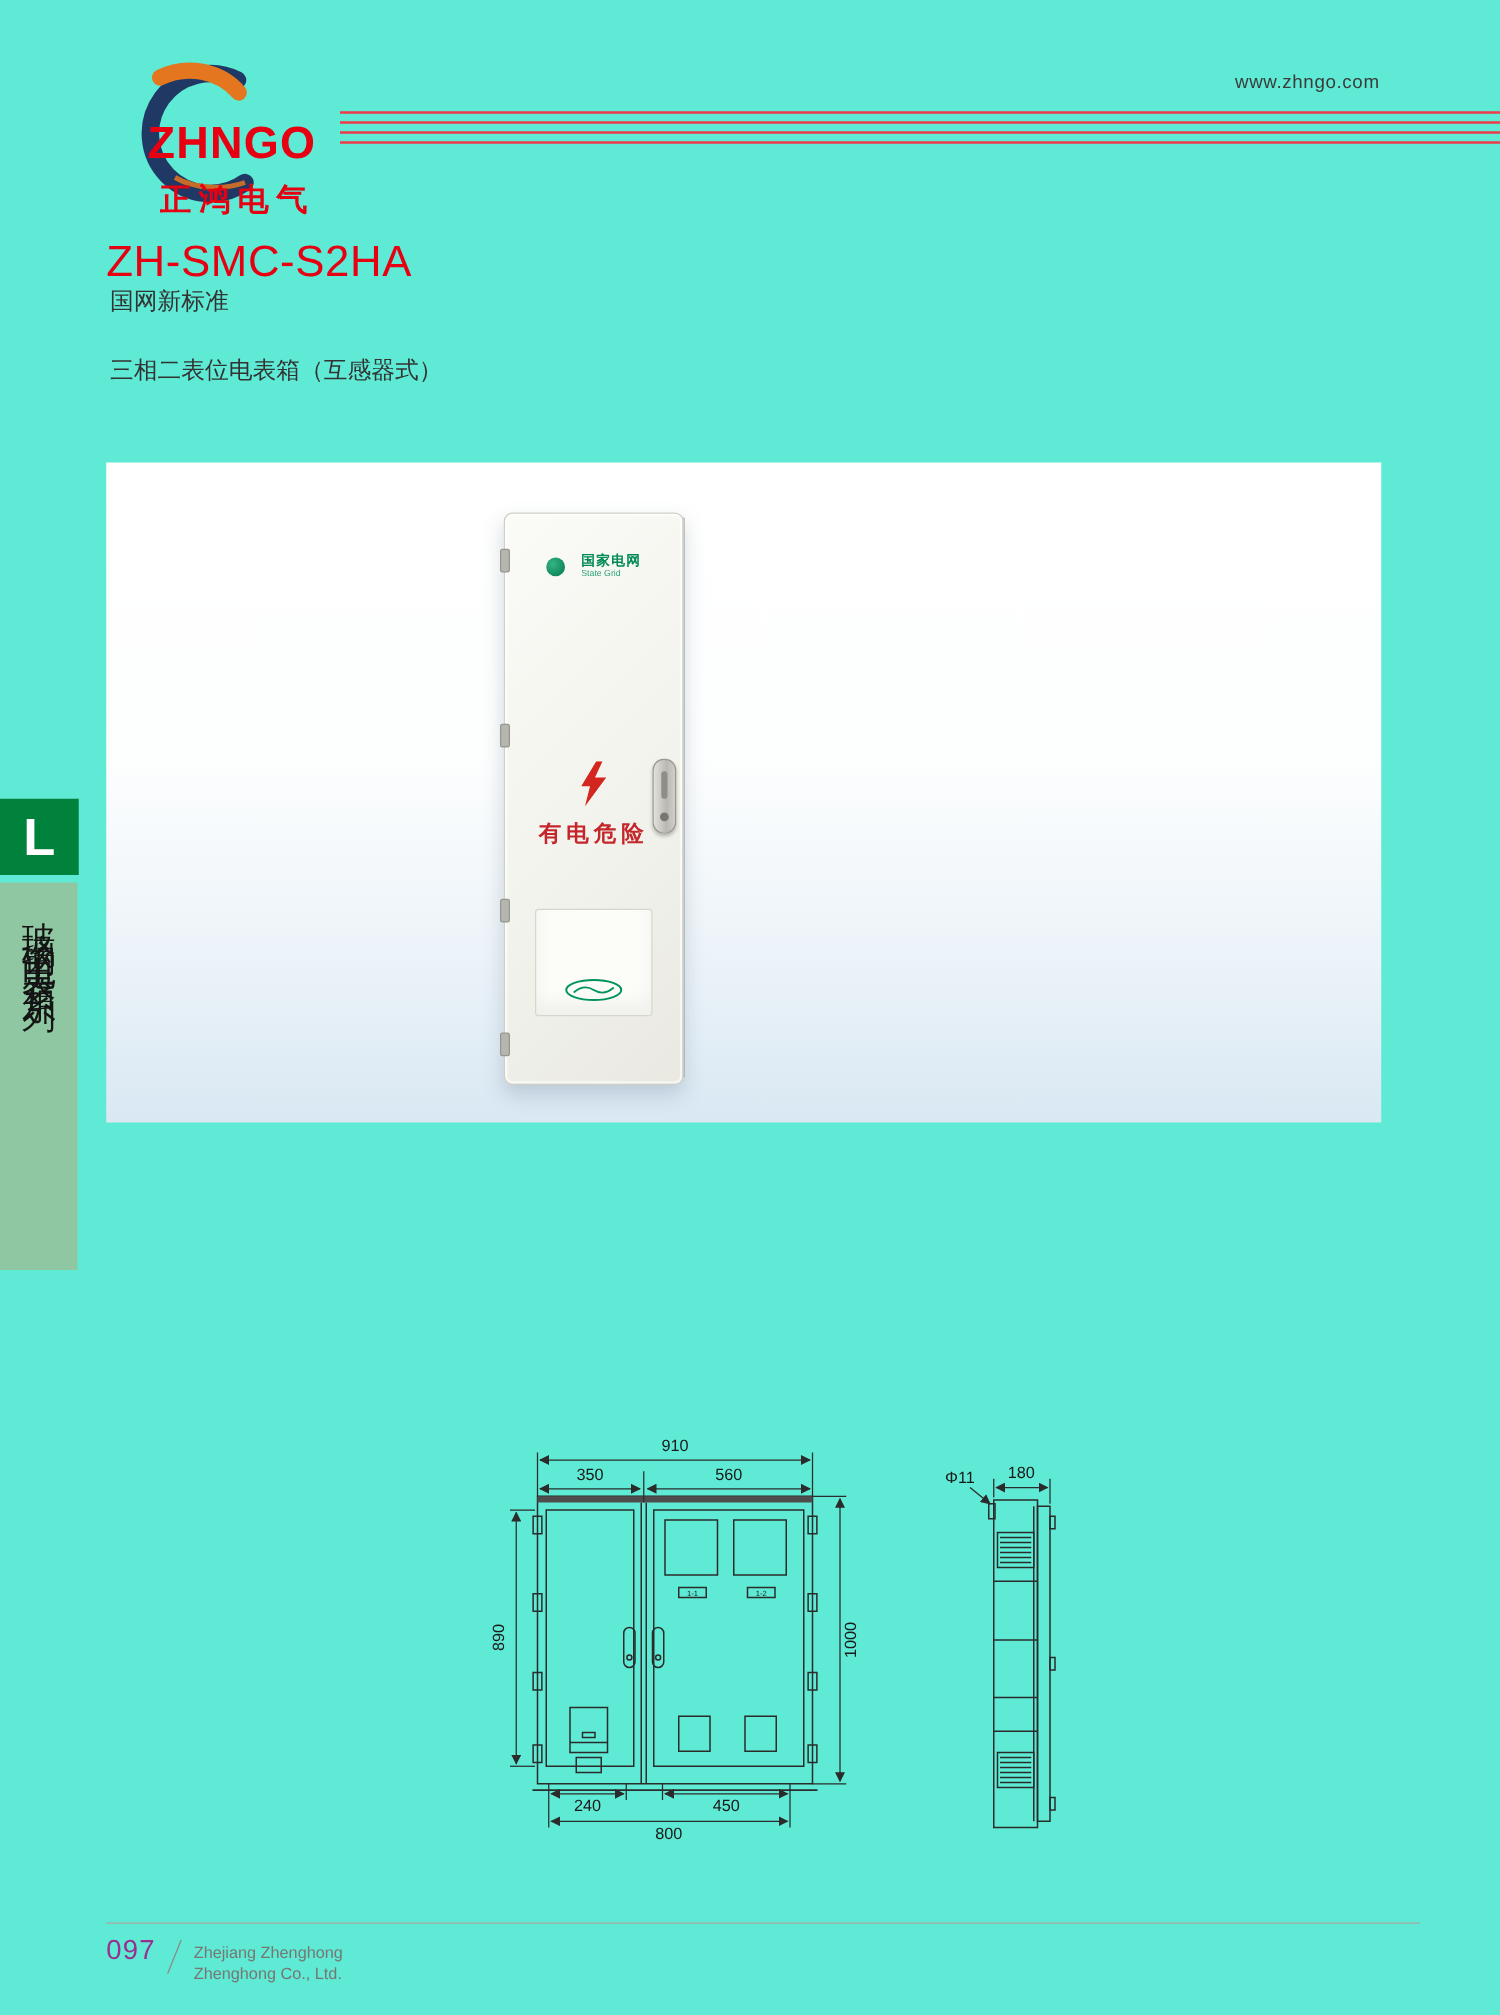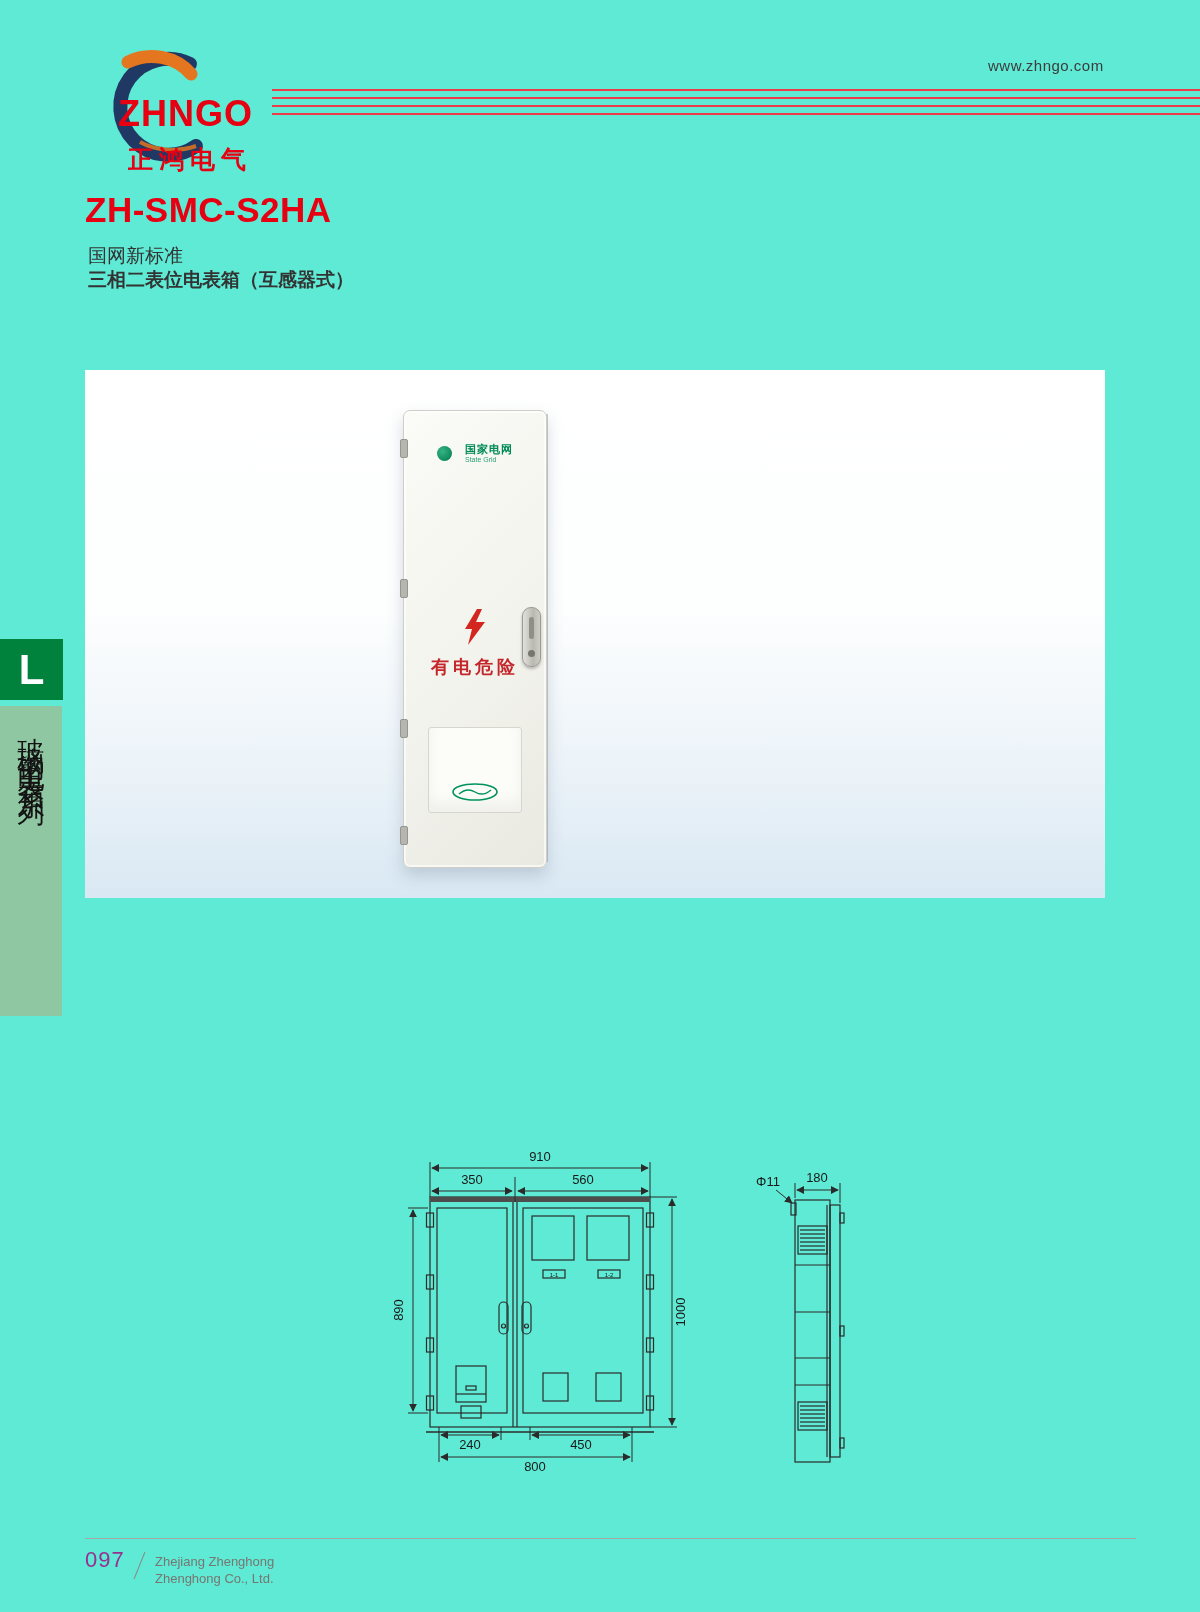--- a/index.html
+++ b/index.html
@@ -5,23 +5,23 @@
   html,body{margin:0;padding:0;background:#ffffff;}
   body{font-family:"Liberation Sans","DejaVu Sans",sans-serif;}
   #page{position:relative;width:1200px;height:1612px;background:#5eead4;overflow:hidden;padding-left:12px;}
 
   
   .redline{position:absolute;left:272px;right:0;height:2px;background:#ee3a49;}
   #url{position:absolute;left:988px;top:57px;font-size:15px;color:#3c3c3c;letter-spacing:.5px;}
   #logo{position:absolute;left:70px;top:46px;width:260px;height:135px;}
   #logo .brand{font-weight:800;letter-spacing:1px;}
   
-  #model{position:absolute;left:85px;top:190px;font-size:35px;font-weight:700;color:#e60012;letter-spacing:.5px;}
-  #std{position:absolute;left:88px;top:243px;font-size:19px;color:#333;}
-  #desc{position:absolute;left:88px;top:267px;font-size:19px;color:#333;font-weight:bold;}
+  #model{position:absolute;left:85px;top:190px;font-size:35px;font-weight:400;color:#e60012;letter-spacing:.5px;}
+  #std{position:absolute;left:88px;top:228px;font-size:19px;color:#333;}
+  #desc{position:absolute;left:88px;top:283px;font-size:19px;color:#333;}
 
   
   #tab-letter{position:absolute;left:0;top:639px;width:63px;height:61px;background:#00813c;color:#fff;
     display:flex;align-items:center;justify-content:center;font-size:42px;font-weight:700;}
   #tab-series{position:absolute;left:0;top:706px;width:62px;height:310px;background:#8fc7a2;
     display:flex;align-items:flex-start;justify-content:center;padding-top:10px;box-sizing:border-box;}
   #tab-series span{writing-mode:vertical-rl;text-orientation:upright;font-size:27px;color:#141414;letter-spacing:9px;}
 
   
   #photo{position:absolute;left:85px;top:370px;width:1020px;height:528px;

